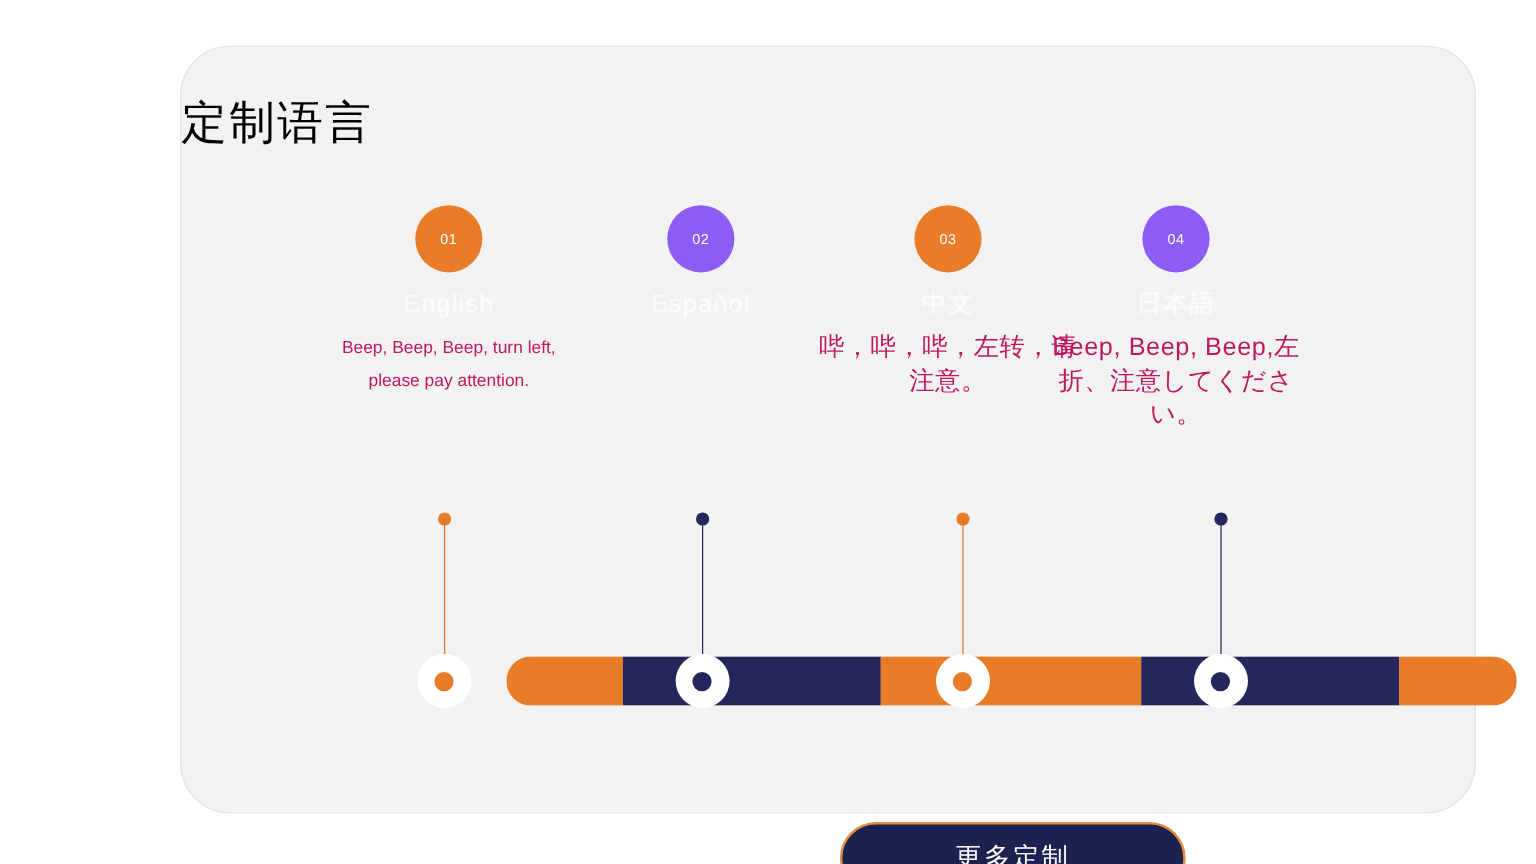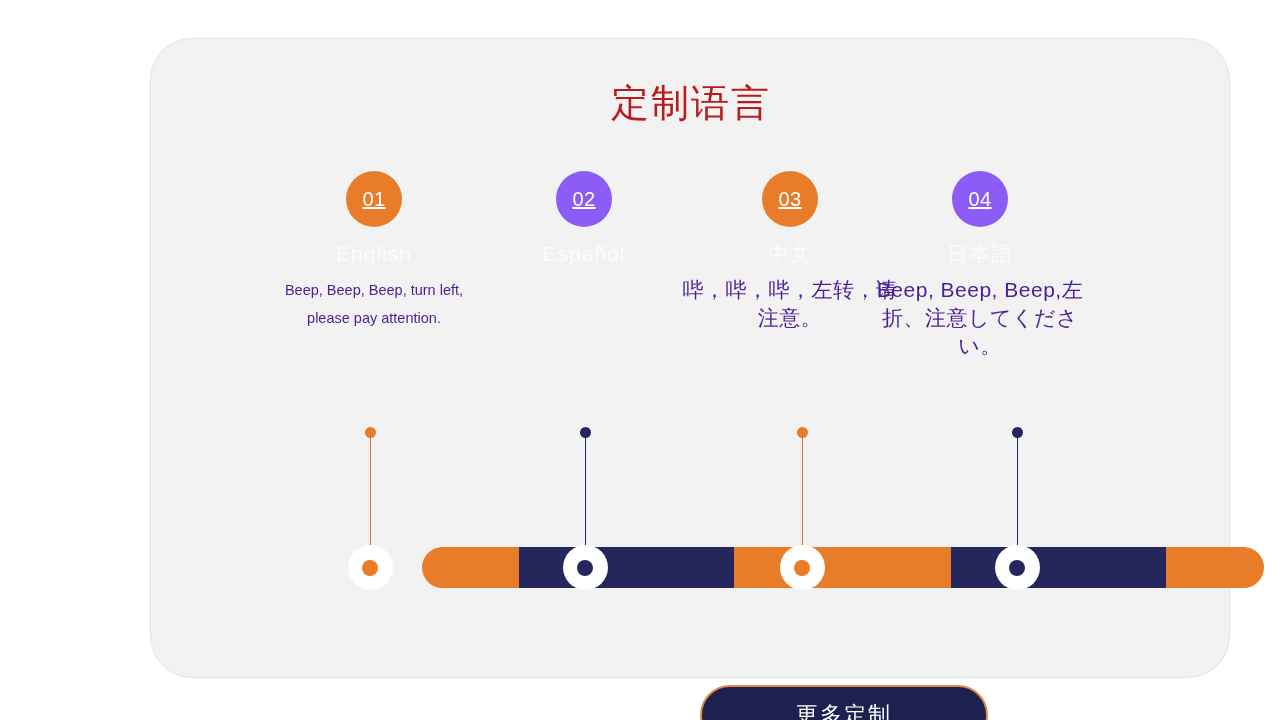--- a/index.html
+++ b/index.html
@@ -30,24 +30,23 @@
     border: 1px solid #e3e3e3;
     border-radius: 42px;
   }
 
   
   #title {
     position: absolute;
     left: 0;
     top: 42px;
     width: 1080px;
-    text-align: center;
     font-size: 38px;
     line-height: 1.2;
-    color: #b91c1c;
+    color: #000000;
     letter-spacing: 2px;
     font-weight: 400;
   }
 
   
   .step {
     position: absolute;
     top: 132px;
     width: 230px;
     text-align: center;
@@ -59,41 +58,40 @@
 
   .num-circle {
     width: 56px;
     height: 56px;
     border-radius: 50%;
     margin: 0 auto;
     display: flex;
     align-items: center;
     justify-content: center;
     color: #ffffff;
-    font-size: 20px;
+    font-size: 12px;
     letter-spacing: 0.5px;
-    text-decoration: underline;
   }
   .num-circle.orange { background: #e97c28; }
   .num-circle.navy   { background: #8b5cf6; }
 
   .lang-label {
     margin-top: 14px;
     font-size: 21px;
     color: #fbfbfb;
     line-height: 1.2;
     letter-spacing: 1px;
     text-shadow: 0 0 1px rgba(255,255,255,0.6);
   }
 
   .step-desc {
     margin-top: 10px;
     font-size: 14.5px;
     line-height: 28px;
-    color: #4c1d95;
+    color: #be185d;
     padding: 0 6px;
   }
   .step-desc.cjk { font-size: 21px; letter-spacing: 0.5px; }
 
   
   .stem {
     position: absolute;
     width: 1px;
     top: 393px;
     height: 135px;

